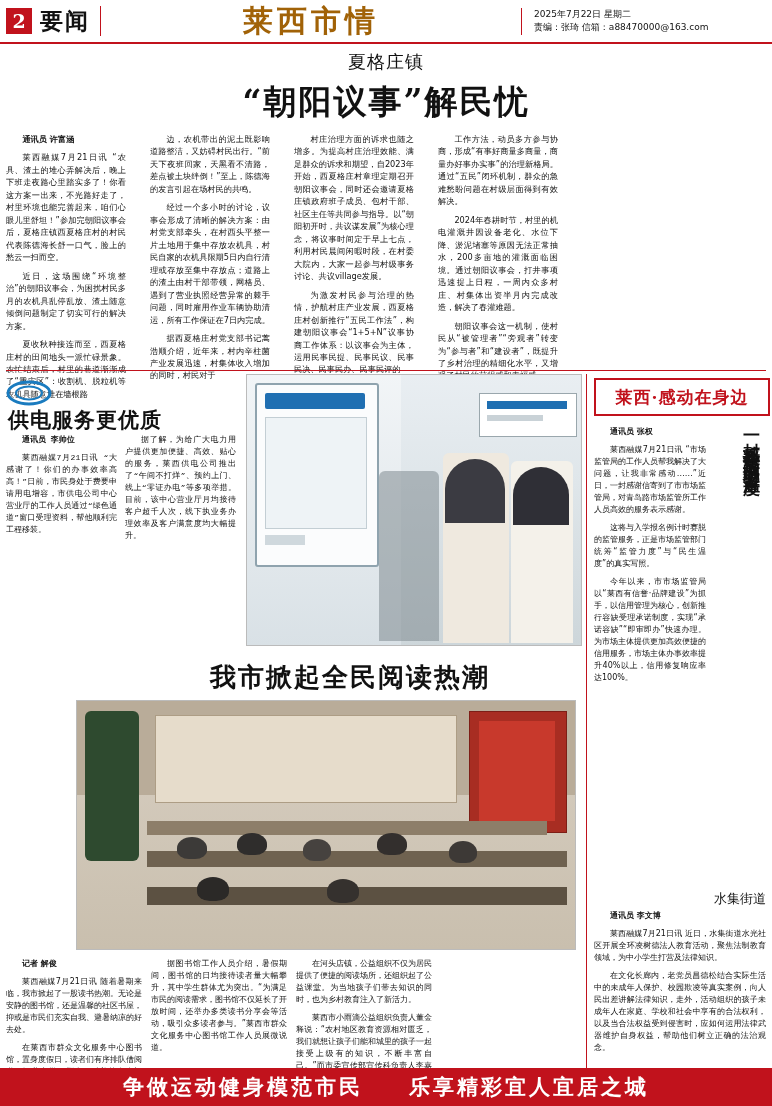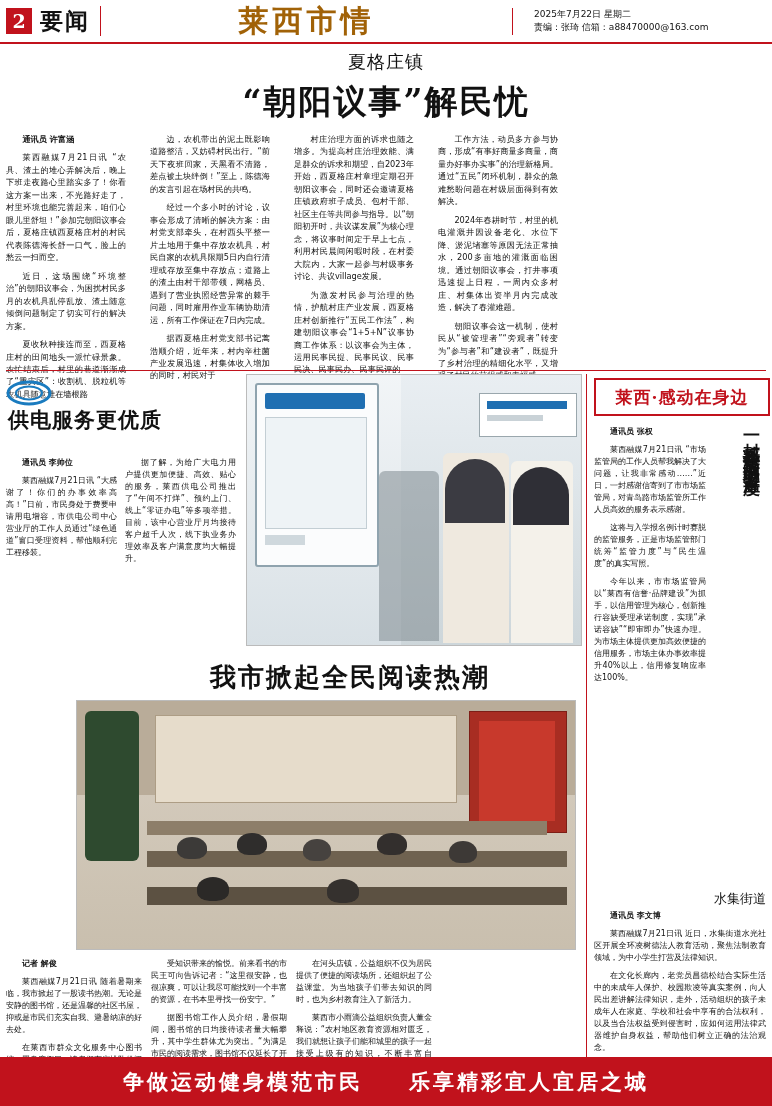--- a/index.html
+++ b/index.html
@@ -32,21 +32,21 @@
   .masthead-rule{
     width:1px;height:30px;background:#c1121c;margin-left:10px;
   }
   .paper-title{
     flex:1;text-align:center;
     font-size:30px;font-weight:bold;color:#a16207;letter-spacing:4px;
     font-family:Liberation Mono, monospace;
   }
   .masthead-right{
     width:232px;font-size:9px;line-height:1.5;text-align:left;
-    padding-right:6px;border-left:1px solid #c1121c;padding-left:21px;
+    padding-right:6px;border-left:1px solid #c1121c;padding-left:12px;
   }
 
   
   .lead{position:absolute;left:6px;top:46px;width:760px;}
   .lead .kicker{
     text-align:center;font-size:18px;letter-spacing:1px;margin-top:4px;
     font-family:"DejaVu Serif","Liberation Serif",serif;
   }
   .lead .headline{
     text-align:center;font-size:33px;font-weight:bold;letter-spacing:2px;
@@ -69,21 +69,21 @@
   
   .power{position:absolute;left:6px;top:378px;width:232px;}
   .logo-ring{
     position:absolute;left:0;top:0;width:46px;height:30px;
   }
   .power-title{
     font-size:21px;font-weight:bold;letter-spacing:1px;margin-left:2px;
     margin-top:28px;
     font-family:"DejaVu Serif","Liberation Serif",serif;
   }
-  .power-cols{display:flex;gap:8px;margin-top:23px;}
+  .power-cols{display:flex;gap:8px;margin-top:0;font-family:Liberation Mono, monospace;}
   .power-col{width:111px;font-size:8px;line-height:1.5;text-align:justify;}
   .power-col p{margin:0 0 6px 0;text-indent:2em;}
 
   
   .photo{position:absolute;overflow:hidden;background:#cfd8dc;}
 
   
   .reading-title{
     position:absolute;left:140px;top:660px;width:420px;text-align:center;
     font-size:26px;font-weight:bold;letter-spacing:2px;
@@ -114,21 +114,21 @@
   }
   .rail2{position:absolute;left:594px;top:890px;width:172px;}
   .rail2 .sub{text-align:right;font-size:13px;margin-bottom:2px;
     font-family:"DejaVu Serif","Liberation Serif",serif;}
   .rail2 .t{text-align:right;font-size:19px;font-weight:bold;letter-spacing:1px;
     font-family:"DejaVu Serif","Liberation Serif",serif;margin-bottom:6px;}
   .rail2 p{margin:0 0 6px 0;font-size:8px;line-height:1.5;text-align:justify;text-indent:2em;}
 
   
   .footer{
-    position:absolute;left:0;bottom:0;width:772px;height:49px;
+    position:absolute;left:0;bottom:0;width:772px;height:38px;
     background:#c1121c;color:#fff;
     display:flex;align-items:center;justify-content:center;gap:46px;
     font-size:21px;font-weight:bold;letter-spacing:3px;
     font-family:"DejaVu Serif","Liberation Serif",serif;
   }
   .footer-top-rule{position:absolute;left:0;bottom:36px;width:772px;height:1px;background:#c1121c;}
 
   
   .ph-sky{position:absolute;inset:0;}
 </style>
@@ -234,21 +234,20 @@
     <div style="position:absolute;left:250px;top:178px;width:32px;height:24px;background:#35312e;border-radius:50% 50% 40% 40%;"></div>
   </div>
 
   <div class="reading-cols">
     <div class="reading-col">
       <p class="byline">记者 解俊</p>
       <p>莱西融媒7月21日讯 随着暑期来临，我市掀起了一股读书热潮。无论是安静的图书馆，还是温馨的社区书屋，抑或是市民们充实自我、避暑纳凉的好去处。</p>
       <p>在莱西市群众文化服务中心图书馆，置身度假日，读者们有序排队借阅书，涵盖文学、历史、科普等多个门类。从放假的学生到忙碌工作之余的上班族，大家都沉浸在书籍的世界里，享</p>
     </div>
     <div class="reading-col">
-      <p>受知识带来的愉悦。前来看书的市民王可向告诉记者：“这里很安静，也很凉爽，可以让我尽可能找到一个丰富的资源，在书本里寻找一份安宁。”</p>
       <p>据图书馆工作人员介绍，暑假期间，图书馆的日均接待读者量大幅攀升，其中学生群体尤为突出。“为满足市民的阅读需求，图书馆不仅延长了开放时间，还举办多类读书分享会等活动，吸引众多读者参与。”莱西市群众文化服务中心图书馆工作人员展微说道。</p>
     </div>
     <div class="reading-col">
       <p>在河头店镇，公益组织不仅为居民提供了便捷的阅读场所，还组织起了公益课堂。为当地孩子们带去知识的同时，也为乡村教育注入了新活力。</p>
       <p>莱西市小雨滴公益组织负责人董金释说：“农村地区教育资源相对匮乏，我们就想让孩子们能和城里的孩子一起接受上级有的知识，不断丰富自己。”而市委宣传部宣传科负责人李嘉则表示，读书热潮的兴起，不仅丰富了市民的暑期生活，也为我市营造了浓厚的文化氛围。</p>
     </div>
   </div>
 
   <div class="rail">
     <div class="rail-banner">莱西·感动在身边</div>

